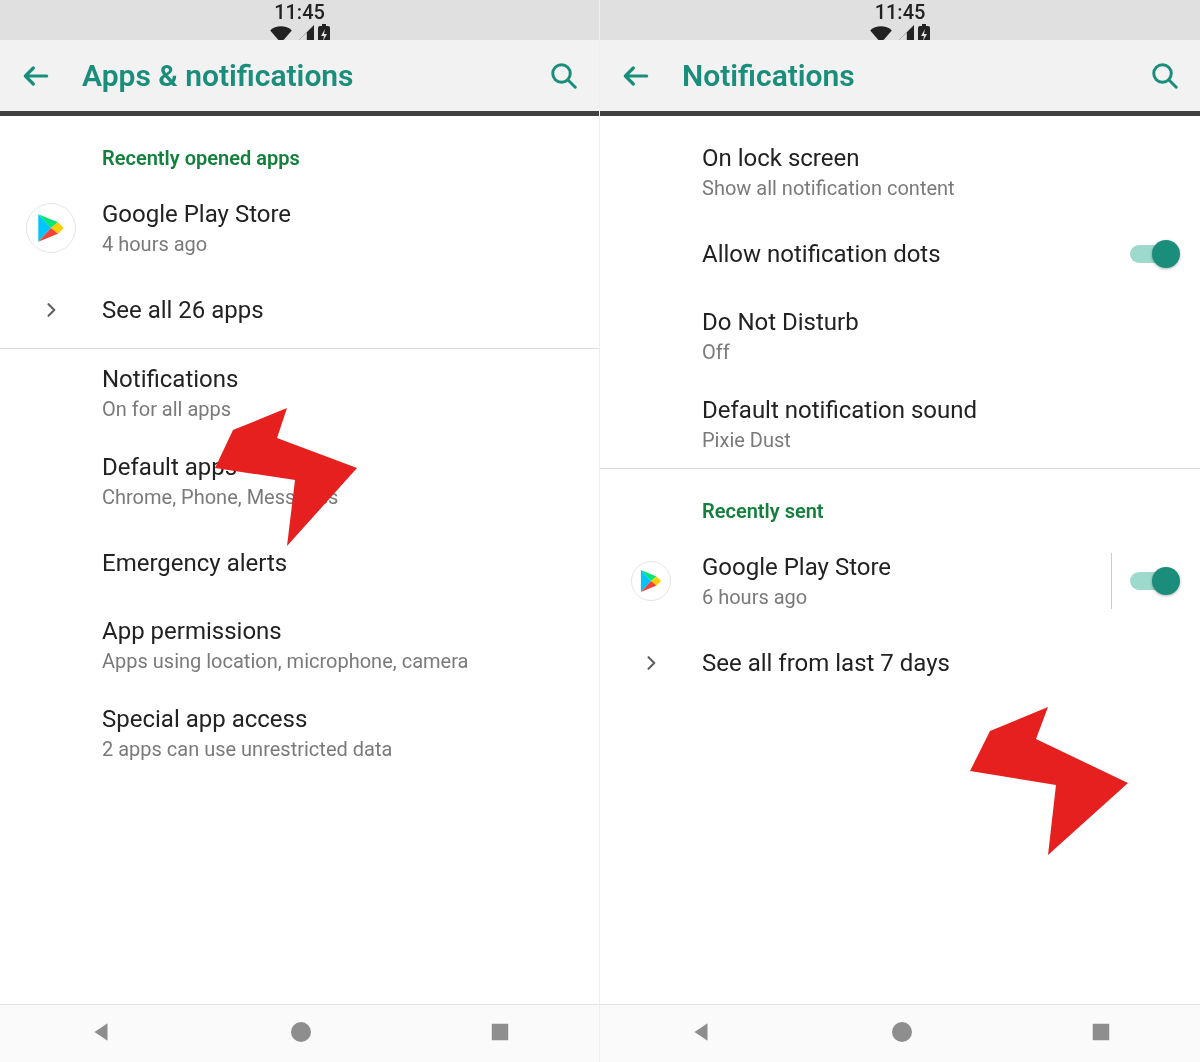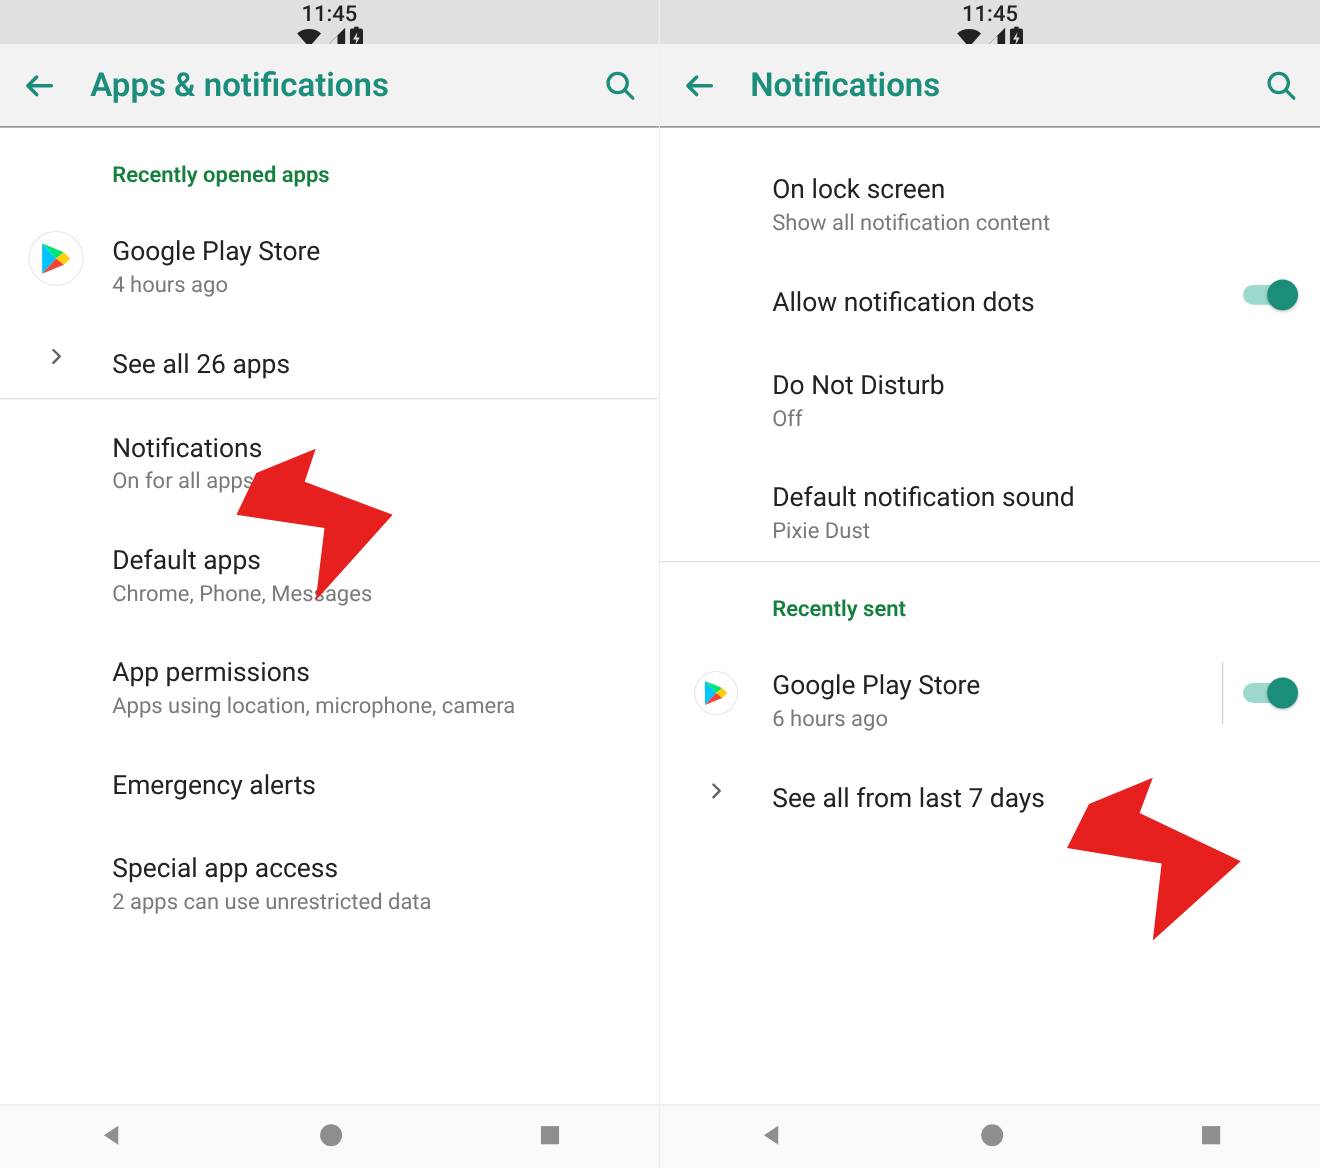--- a/index.html
+++ b/index.html
@@ -40,21 +40,21 @@
     flex-direction: column;
   }
   .statusbar .icons { display:flex; align-items:center; gap:4px; }
   
   .appbar {
     height: 76px;
     background: #f2f2f2;
     display: flex;
     align-items: center;
     padding: 0 20px;
-    border-bottom: 1px solid #404040;
+    border-bottom: 5px solid #404040;
   }
   .appbar-title {
     color: #1a8e7b;
     font-size: 30px;
     font-weight: 600;
     margin-left: 30px;
     flex: 1;
   }
   .back-icon, .search-icon {
     color: #1a8e7b;
@@ -77,21 +77,21 @@
     align-items: center;
     padding: 16px 20px 16px 0;
     min-height: 76px;
   }
   .row .leading {
     width: 102px;
     display: flex;
     align-items: center;
     justify-content: center;
   }
-  .row .body { flex: 1; margin-top: 14px; }
+  .row .body { flex: 1; }
   .row .title {
     font-size: 24px;
     color: #222;
     font-weight: 400;
   }
   .row .subtitle {
     font-size: 20px;
     color: #7a7a7a;
     margin-top: 4px;
   }
@@ -222,29 +222,29 @@
         <div class="leading"></div>
         <div class="body">
           <div class="title">Default apps</div>
           <div class="subtitle">Chrome, Phone, Messages</div>
         </div>
       </div>
 
       <div class="row">
         <div class="leading"></div>
         <div class="body">
+          <div class="title">Emergency alerts</div>
+        </div>
+      </div>
+
+      <div class="row">
+        <div class="leading"></div>
+        <div class="body">
           <div class="title">App permissions</div>
           <div class="subtitle">Apps using location, microphone, camera</div>
-        </div>
-      </div>
-
-      <div class="row">
-        <div class="leading"></div>
-        <div class="body">
-          <div class="title">Emergency alerts</div>
         </div>
       </div>
 
       <div class="row">
         <div class="leading"></div>
         <div class="body">
           <div class="title">Special app access</div>
           <div class="subtitle">2 apps can use unrestricted data</div>
         </div>
       </div>

